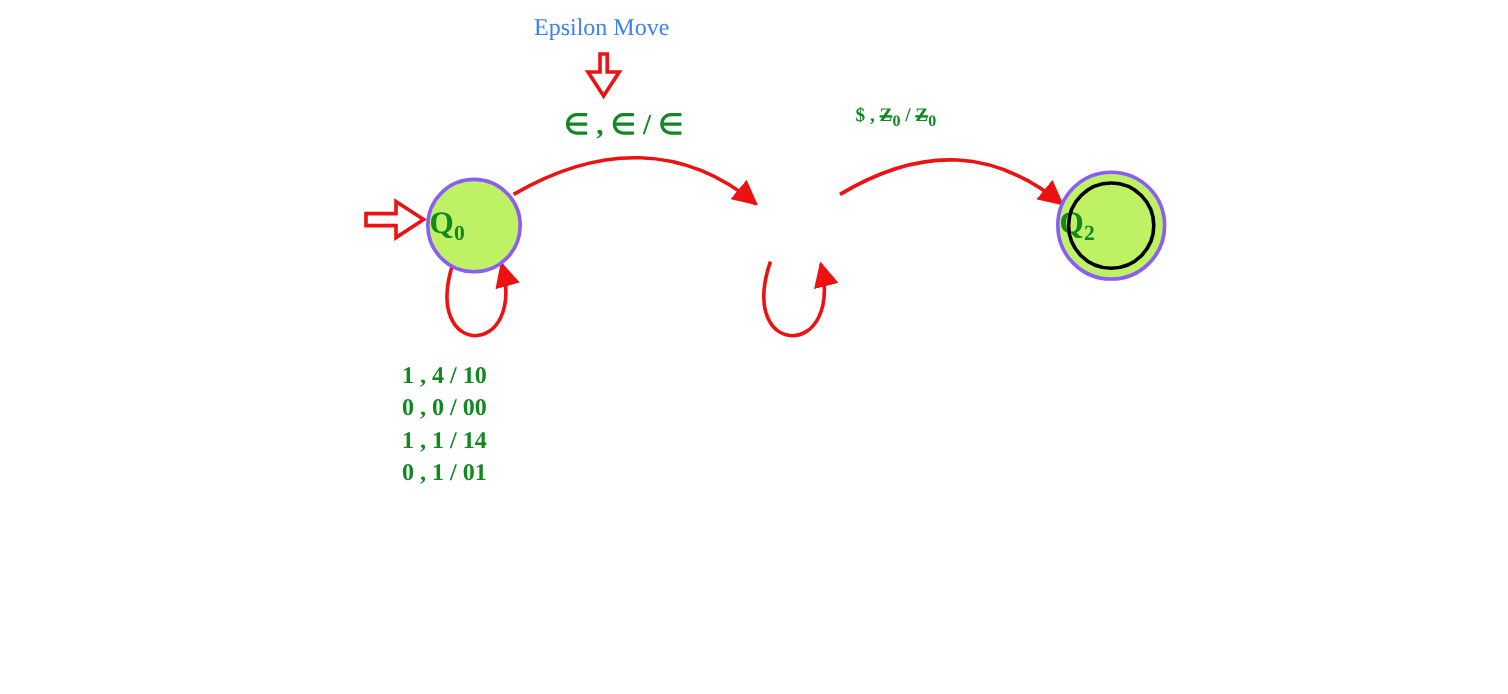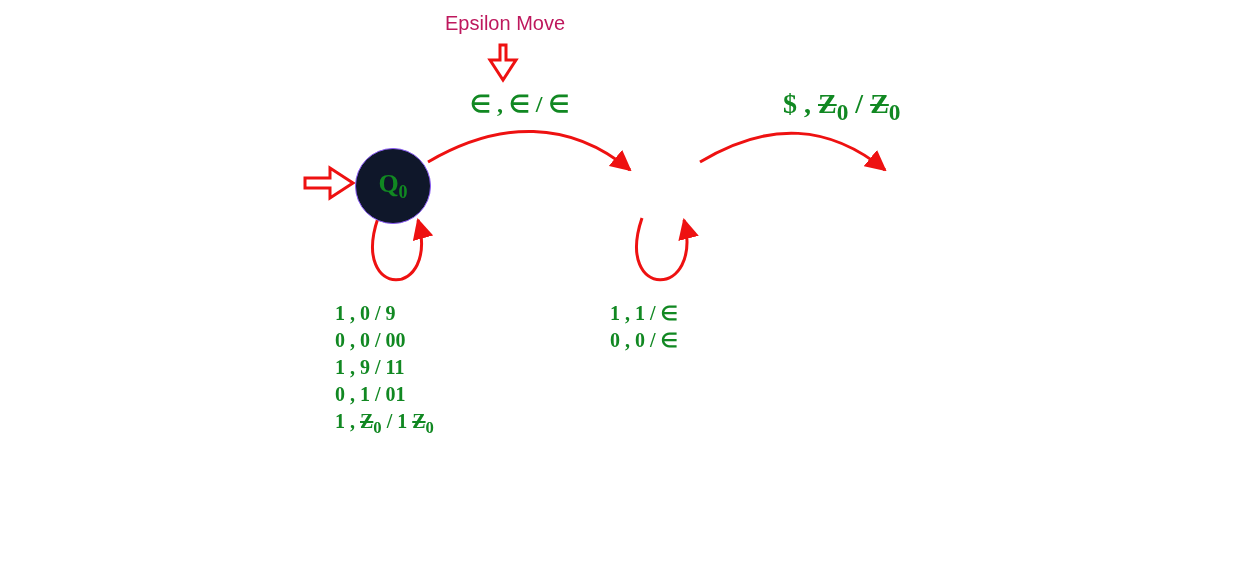--- a/index.html
+++ b/index.html
@@ -13,26 +13,26 @@
   }
   .canvas {
     position: absolute;
     left: 0;
     top: 0;
     width: 1257px;
     height: 578px;
   }
   .state {
     position: absolute;
-    border: 1px solid #8b5cf6;
+    border: 3px solid #8b5cf6;
     border-radius: 50%;
     display: flex;
     align-items: center;
-    justify-content: center;
-    background: #0f172a;
+    justify-content: flex-start;
+    background: #bef264;
   }
   .state-label {
     color: #118822;
     font-weight: bold;
     font-size: 26px;
   }
   .state-label sub {
     font-size: 18px;
     vertical-align: sub;
   }
@@ -52,23 +52,23 @@
   .annot .line {
     display: block;
     line-height: 1.35;
   }
   .strike {
     text-decoration: line-through;
     text-decoration-thickness: 2px;
   }
   .caption {
     position: absolute;
-    color: #be185d;
+    color: #3b82f6;
     font-size: 20px;
-    font-family: Liberation Sans, sans-serif;
+    font-family: Liberation Serif, serif;
   }
   svg.edges {
     position: absolute;
     left: 0;
     top: 0;
     width: 1257px;
     height: 578px;
     pointer-events: none;
   }
 </style>
@@ -105,37 +105,36 @@
     <path d="M 642 218 C 614 300, 704 300, 684 220" stroke="#e11" stroke-width="3" fill="none" marker-end="url(#arrow-red)"></path>
   </svg>
 
   <div class="state" style="left:355px; top:148px; width:74px; height:74px;">
     <span class="state-label">
       <span>Q</span><sub>0</sub>
     </span>
   </div>
 
 
+  <div class="state" style="left:880px; top:142px; width:86px; height:86px;">
+    <div class="accept-inner"></div>
+    <span class="state-label">
+      <span>Q</span><sub>2</sub>
+    </span>
+  </div>
 
   <div class="annot" style="left:470px; top:90px; font-size:24px;">
     <span>∈ , ∈ / ∈</span>
   </div>
 
-  <div class="annot" style="left:783px; top:88px; font-size:28px;">
+  <div class="annot" style="left:713px; top:88px; font-size:16px;">
     <span>$ , </span><span class="strike">Z</span><sub>0</sub><span> / </span><span class="strike">Z</span><sub>0</sub>
   </div>
 
   <div class="annot" style="left:335px; top:300px;">
-    <span class="line">1 , 0  / 9</span>
+    <span class="line">1 , 4  / 10</span>
     <span class="line">0 , 0 / 00</span>
-    <span class="line">1 , 9 / 11</span>
+    <span class="line">1 , 1 / 14</span>
     <span class="line">0 , 1 / 01</span>
-    <span class="line">
-      <span>1 , </span><span class="strike">Z</span><sub>0</sub><span> / 1 </span><span class="strike">Z</span><sub>0</sub>
-    </span>
   </div>
 
-  <div class="annot" style="left:610px; top:300px;">
-    <span class="line">1 , 1 / ∈</span>
-    <span class="line">0 , 0 / ∈</span>
-  </div>
 
 </div>
 
 </body></html>

